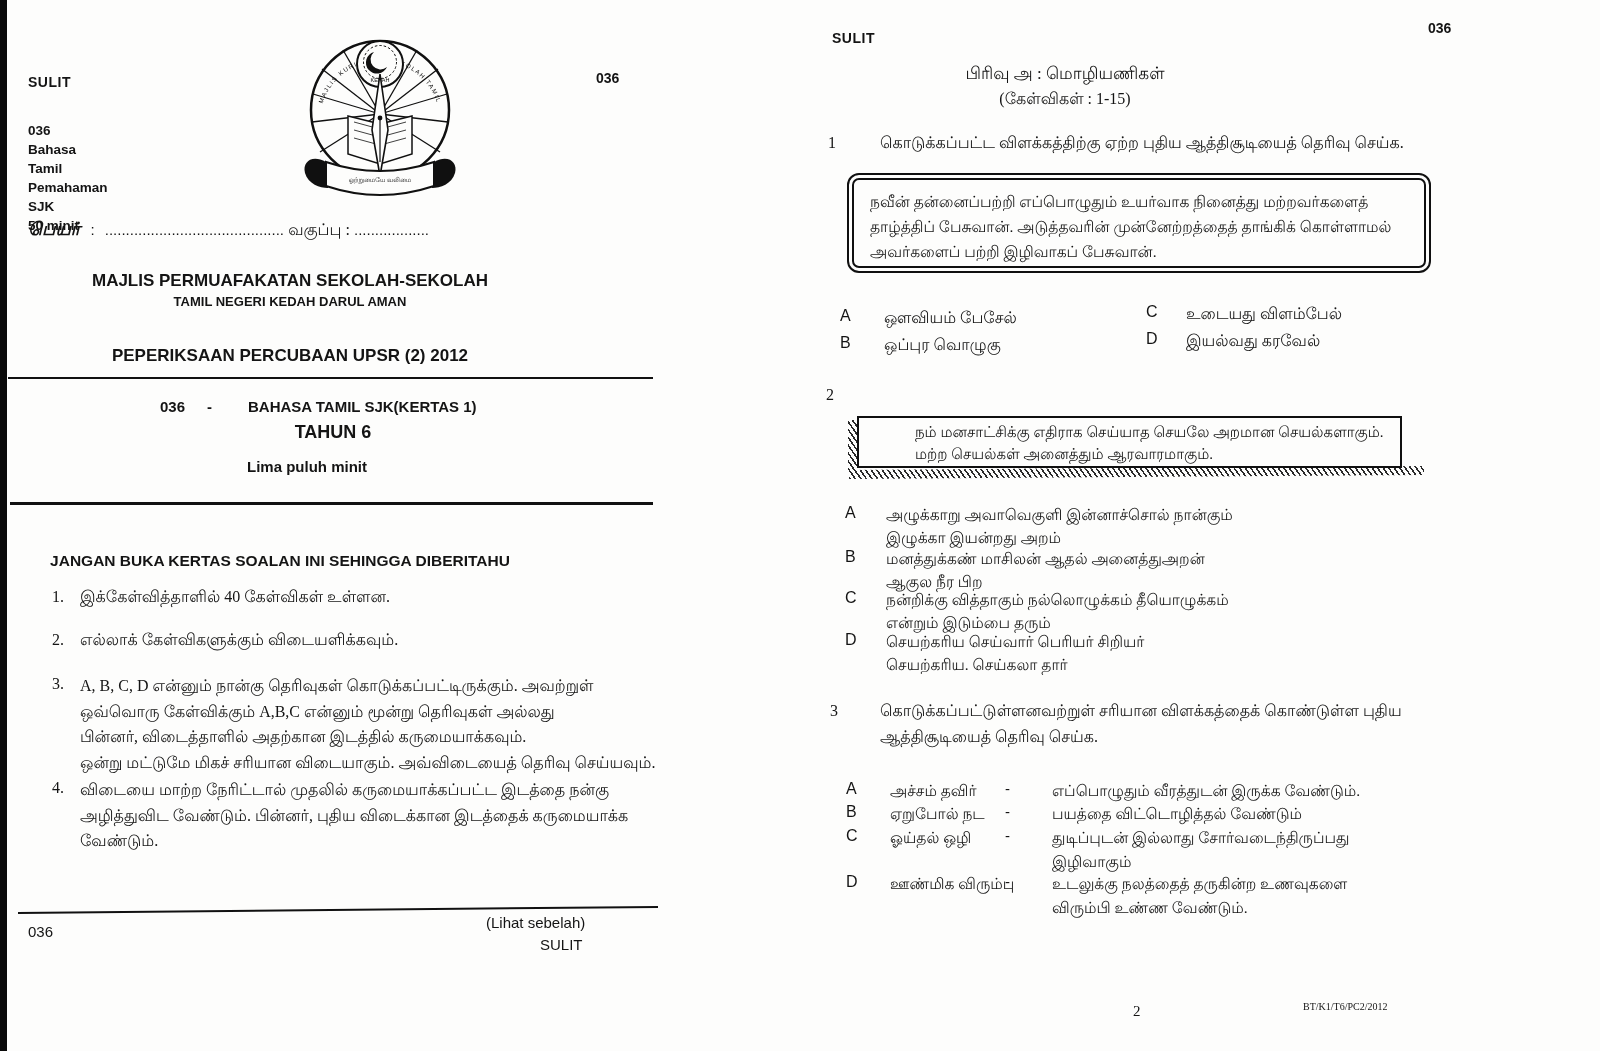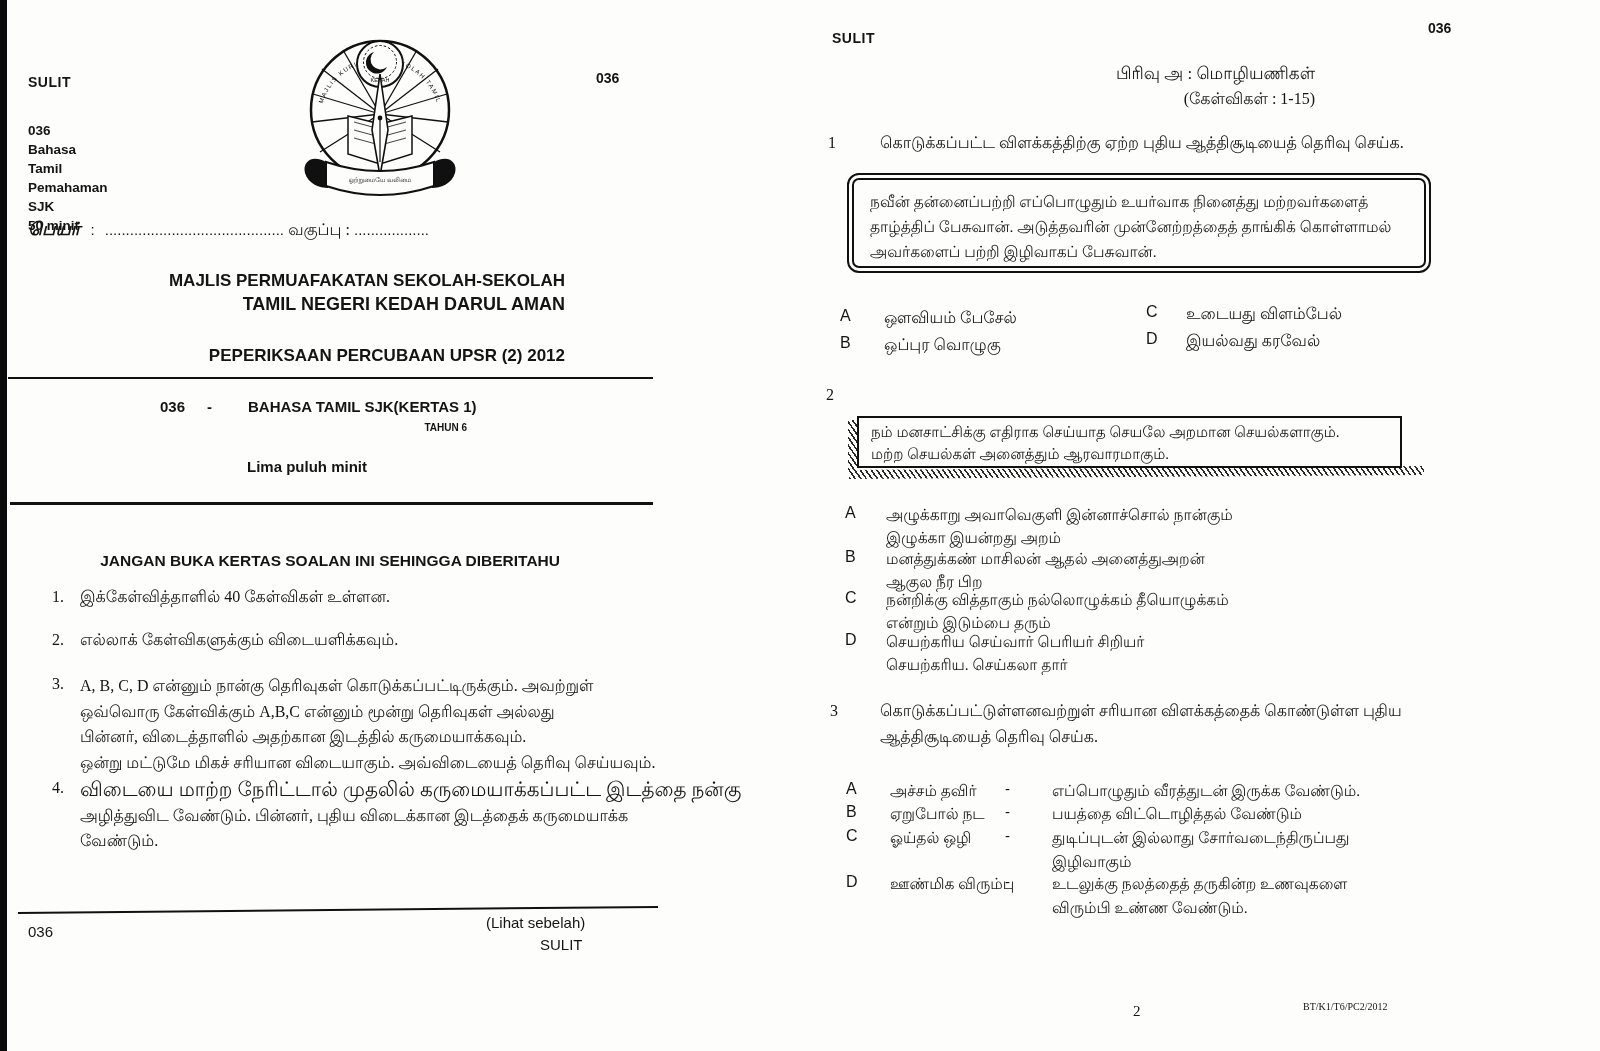--- a/index.html
+++ b/index.html
@@ -3,30 +3,30 @@
 <meta charset="utf-8">
 <style>
   html,body{margin:0;padding:0;background:#e8e8e8;}
   .page{position:relative;width:1600px;height:1051px;background:#fdfdfc;overflow:hidden;
         font-family:"Liberation Sans",sans-serif;color:#141414;}
   .abs{position:absolute;}
   .sans{font-family:"Liberation Sans",sans-serif;}
   .tam{font-family:"Liberation Serif","DejaVu Serif",serif;}
   .b{font-weight:bold;}
   .it{font-style:italic;}
-  .center{text-align:right;}
+  .center{text-align:center;}
   .rule{position:absolute;background:#111;}
   .edge{position:absolute;left:0;top:0;width:7px;height:1051px;background:#0a0a0a;}
   .qbox1{position:absolute;left:852px;top:178px;width:574px;height:90px;
          border:2px solid #101010;border-radius:7px;outline:2px solid #101010;outline-offset:3px;
          padding:9px 16px;box-sizing:border-box;}
   .qbox1 .ln{font-size:15.5px;line-height:25px;}
   .qbox2{position:absolute;left:857px;top:416px;width:545px;height:52px;
          border:2px solid #101010;padding:3px 12px;box-sizing:border-box;background:#fdfdfc;}
-  .qbox2 .ln{font-size:15px;line-height:22px;}
+  .qbox2 .ln{font-size:15px;line-height:22px;margin-left:44px;}
   .hatch-b{position:absolute;left:849px;top:468px;width:575px;height:9px;transform:rotate(-0.4deg);
            background:repeating-linear-gradient(55deg,#2a2a2a 0 1.6px,transparent 1.6px 4.5px);}
   .hatch-l{position:absolute;left:848px;top:420px;width:9px;height:50px;
            background:repeating-linear-gradient(55deg,#2a2a2a 0 1.6px,transparent 1.6px 4.5px);}
   .opt-label{font-size:16px;}
   .tamtxt{font-size:16px;line-height:22px;}
   .small-tam{font-size:15.5px;line-height:22px;}
 </style>
 </head>
 <body>
@@ -86,29 +86,29 @@
 
   <div class="abs" style="left:28px;top:219px;font-size:15px;white-space:nowrap">
     <span class="tam it b" style="font-size:18px">பெயர்</span>
     <span style="padding:0 6px">:</span>
     <span>...........................................</span>
     <span class="tam" style="font-size:16px">வகுப்பு :</span>
     <span>..................</span>
   </div>
 
   <div class="abs center sans b" style="left:15px;top:271px;width:550px;font-size:17px">MAJLIS PERMUAFAKATAN SEKOLAH-SEKOLAH</div>
-  <div class="abs center sans b" style="left:15px;top:294px;width:550px;font-size:18px">TAMIL NEGERI KEDAH DARUL AMAN</div>
+  <div class="abs center sans b" style="left:15px;top:294px;width:550px;font-size:13px">TAMIL NEGERI KEDAH DARUL AMAN</div>
   <div class="abs center sans b" style="left:15px;top:346px;width:550px;font-size:17px">PEPERIKSAAN PERCUBAAN UPSR (2)  2012</div>
 
   <div class="rule" style="left:8px;top:377px;width:645px;height:2px"></div>
 
   <div class="abs sans b" style="left:160px;top:398px;font-size:15px">036</div>
   <div class="abs sans b" style="left:207px;top:398px;font-size:15px">-</div>
   <div class="abs sans b" style="left:248px;top:398px;font-size:15px">BAHASA TAMIL SJK(KERTAS 1)</div>
-  <div class="abs center sans b" style="left:265px;top:422px;width:202px;font-size:10px">TAHUN 6</div>
+  <div class="abs center sans b" style="left:232px;top:422px;width:202px;font-size:18px">TAHUN 6</div>
   <div class="abs sans b" style="left:247px;top:458px;font-size:15px">Lima puluh minit</div>
 
   <div class="rule" style="left:10px;top:502px;width:643px;height:3px"></div>
 
   <div class="abs center sans b" style="left:0px;top:552px;width:560px;font-size:15.5px">JANGAN BUKA KERTAS SOALAN INI SEHINGGA DIBERITAHU</div>
 
   <div class="abs tam tamtxt" style="left:52px;top:586px">1.</div>
   <div class="abs tam tamtxt" style="left:80px;top:586px">இக்கேள்வித்தாளில் 40 கேள்விகள் உள்ளன.</div>
 
   <div class="abs tam tamtxt" style="left:52px;top:629px">2.</div>
@@ -117,21 +117,21 @@
   <div class="abs tam tamtxt" style="left:52px;top:673px">3.</div>
   <div class="abs" style="left:80px;top:673px">
     <div class="tam" style="font-size:16px;line-height:25.5px">A, B, C, D என்னும் நான்கு தெரிவுகள் கொடுக்கப்பட்டிருக்கும். அவற்றுள்</div>
     <div class="tam" style="font-size:16px;line-height:25.5px">ஒவ்வொரு கேள்விக்கும் A,B,C என்னும் மூன்று தெரிவுகள் அல்லது</div>
     <div class="tam" style="font-size:16px;line-height:25.5px">பின்னர், விடைத்தாளில் அதற்கான இடத்தில் கருமையாக்கவும்.</div>
     <div class="tam" style="font-size:16px;line-height:25.5px">ஒன்று மட்டுமே மிகச் சரியான விடையாகும். அவ்விடையைத் தெரிவு செய்யவும்.</div>
   </div>
 
   <div class="abs tam tamtxt" style="left:52px;top:777px">4.</div>
   <div class="abs" style="left:80px;top:777px">
-    <div class="tam" style="font-size:20px;line-height:25.5px">விடையை மாற்ற நேரிட்டால் முதலில் கருமையாக்கப்பட்ட இடத்தை நன்கு</div>
+    <div class="tam" style="font-size:16px;line-height:25.5px">விடையை மாற்ற நேரிட்டால் முதலில் கருமையாக்கப்பட்ட இடத்தை நன்கு</div>
     <div class="tam" style="font-size:16px;line-height:25.5px">அழித்துவிட வேண்டும். பின்னர், புதிய விடைக்கான இடத்தைக் கருமையாக்க</div>
     <div class="tam" style="font-size:16px;line-height:25.5px">வேண்டும்.</div>
   </div>
 
   <div class="rule" style="left:18px;top:909px;width:640px;height:2px;transform:rotate(-0.55deg)"></div>
   <div class="abs sans" style="left:28px;top:923px;font-size:15px">036</div>
   <div class="abs sans" style="left:486px;top:914px;font-size:15px">(Lihat sebelah)</div>
   <div class="abs sans" style="left:540px;top:936px;font-size:15px">SULIT</div>
 
   <div class="abs sans b" style="left:832px;top:30px;font-size:14px;letter-spacing:.5px">SULIT</div>

